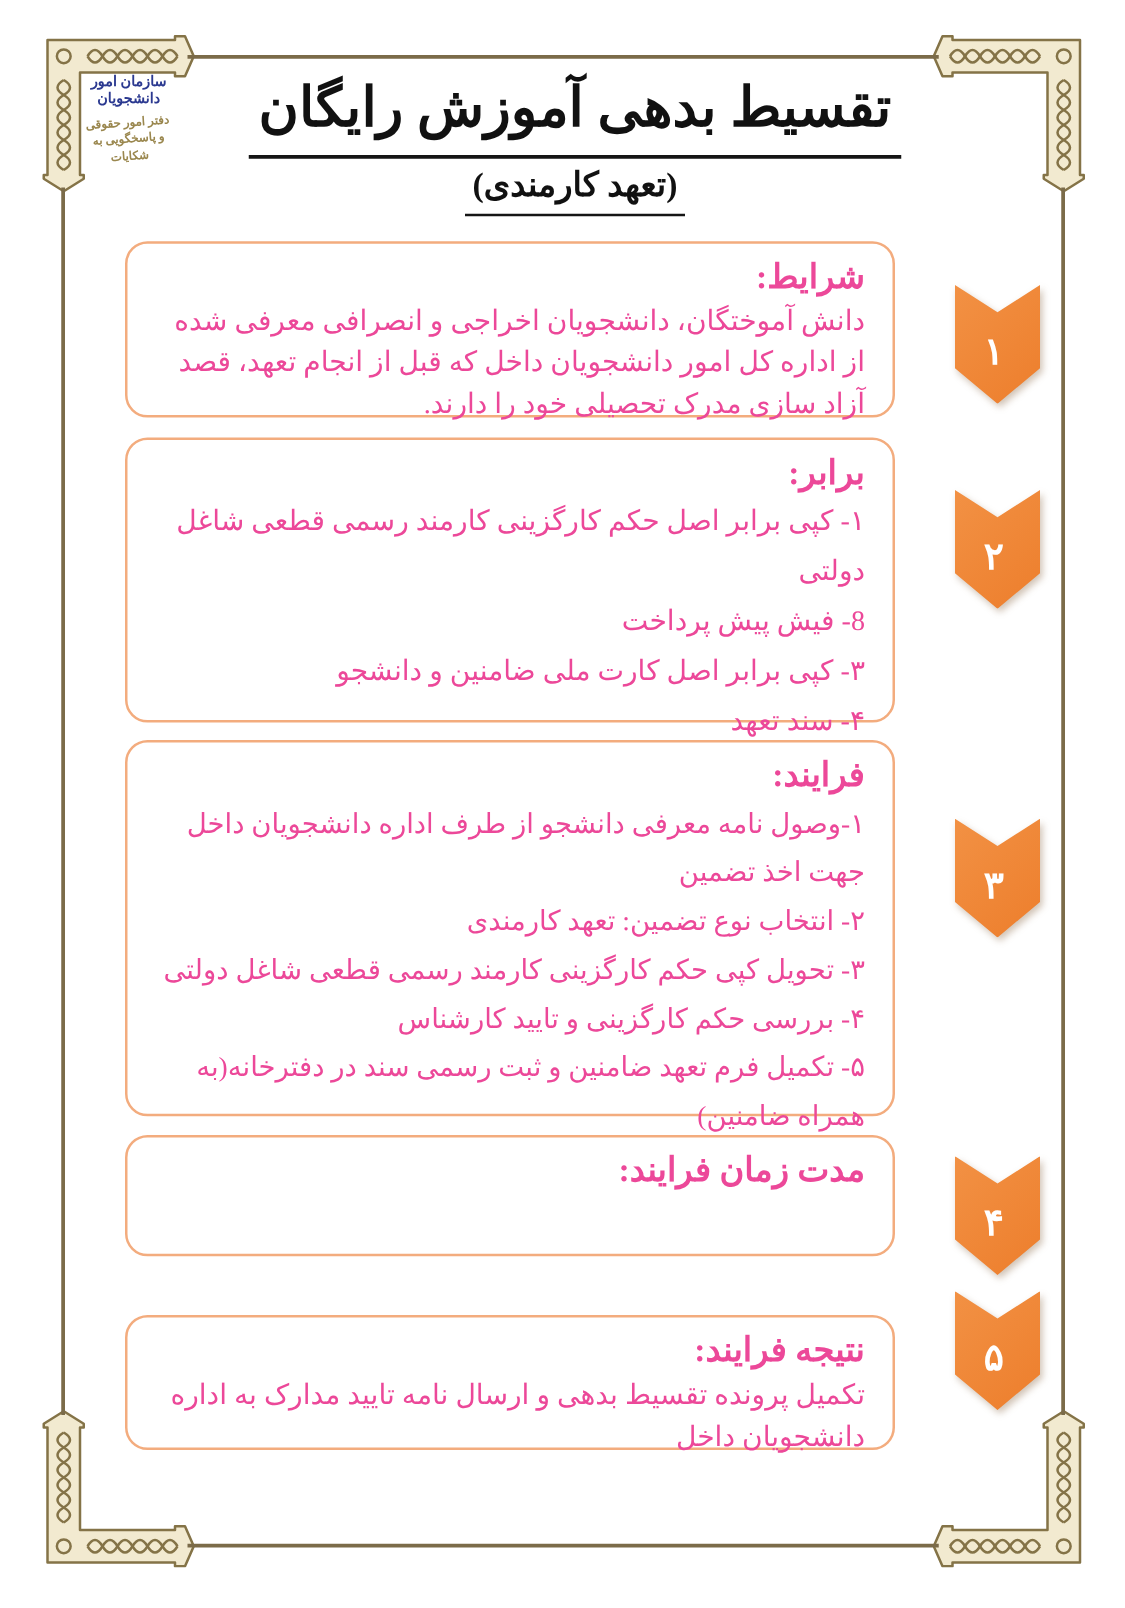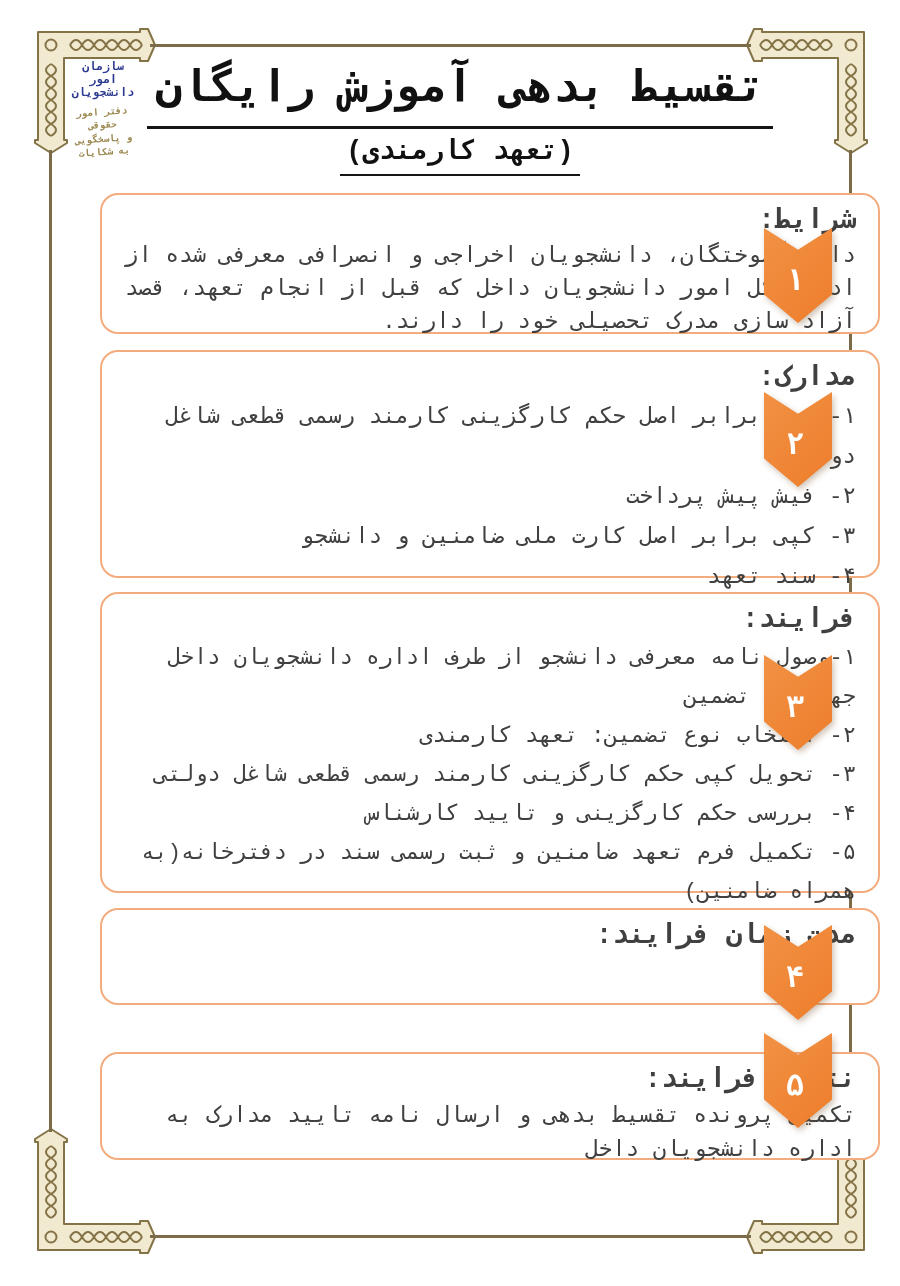--- a/index.html
+++ b/index.html
@@ -1,18 +1,18 @@
 <!DOCTYPE html>
 <html lang="fa" style="--chevron-orange: #F29144; --chevron-orange-dark: #ED7E2C; --box-border: #F3AC7E; --frame-olive: #7B6B49; --ornament-olive: #847347; --ornament-cream: #F2EAD0; --logo-blue: #2B3990; --logo-gold: #9A874E;"><head>
 <meta charset="utf-8">
 <style>
   html,body{margin:0;padding:0;background:#ffffff;}
   #page{
     position:relative;width:900px;height:1286px;background:#ffffff;overflow:hidden;
-    font-family:Liberation Mono, monospace;direction:ltr;
+    font-family:Liberation Serif, serif;direction:ltr;
   }
   
   .corner{position:absolute;width:132px;height:126px;}
   .corner.tl{left:24px;top:28px;}
   .corner.tr{right:22px;top:28px;transform:scaleX(-1);}
   .corner.bl{left:24px;top:1128px;transform:scaleY(-1);}
   .corner.br{right:22px;top:1128px;transform:scale(-1,-1);}
   .frame-line{position:absolute;background:var(--frame-olive,#7B6B49);}
   .fl-top{left:150px;top:44px;width:601px;height:2.5px;}
   .fl-bottom{left:150px;top:1235px;width:601px;height:2.5px;}
@@ -22,23 +22,23 @@
   .logo{position:absolute;left:68px;top:60px;width:70px;text-align:center;direction:rtl;}
   .logo-org{color:var(--logo-blue,#2B3990);font-weight:bold;font-size:11.5px;line-height:1.14;}
   .logo-office{margin-top:7px;color:var(--logo-gold,#9A874E);font-weight:bold;font-size:9.5px;line-height:1.4;transform:rotate(-4deg);}
   
   .title-wrap{position:absolute;top:60px;left:0;width:920px;text-align:center;direction:rtl;color:#111;}
   .title{display:inline-block;font-size:44px;font-weight:bold;border-bottom:3.5px solid #151515;padding:0 8px 12px;}
   .subtitle-row{margin-top:5px;}
   .subtitle{display:inline-block;font-size:27px;font-weight:bold;border-bottom:2.5px solid #151515;padding:0 6px 7px;}
   
   .box{
-    position:absolute;left:100px;width:780px;box-sizing:border-box;background:#fff;
+    position:absolute;left:100px;width:616px;box-sizing:border-box;background:#fff;
     border:2px solid var(--box-border,#F3AC7E);border-radius:18px;
-    padding:8px 22px 8px 22px;direction:rtl;color:#404040;
+    padding:8px 22px 8px 22px;direction:rtl;color:#ec4899;
   }
   .box1{top:193px;height:141px;}
   .box2{top:350px;height:228px;}
   .box3{top:592px;height:301px;}
   .box4{top:908px;height:97px;}
   .box5{top:1052px;height:108px;}
   .box-heading{font-size:27px;font-weight:bold;margin:2px 0 3px;line-height:1.2;}
   .box-item{font-size:22.5px;}
   .box1 .box-item{line-height:33px;text-align:right;}
   .box2 .box-item{line-height:40px;}
@@ -112,24 +112,24 @@
   </div>
 
   <section class="box box1">
     <div class="box-heading">شرایط:</div>
     <div class="box-items">
         <div class="box-item">دانش آموختگان، دانشجویان اخراجی و انصرافی معرفی شده از اداره کل امور دانشجویان داخل که قبل از انجام تعهد، قصد آزاد سازی مدرک تحصیلی خود را دارند.</div>
       </div>
   </section>
 
   <section class="box box2">
-    <div class="box-heading">مدارک:</div>
+    <div class="box-heading">برابر:</div>
     <div class="box-items">
         <div class="box-item">۱- کپی برابر اصل حکم کارگزینی کارمند رسمی قطعی شاغل دولتی</div>
-        <div class="box-item">۲- فیش پیش پرداخت</div>
+        <div class="box-item">8- فیش پیش پرداخت</div>
         <div class="box-item">۳- کپی برابر اصل کارت ملی ضامنین و دانشجو</div>
         <div class="box-item">۴- سند تعهد</div>
       </div>
   </section>
 
   <section class="box box3">
     <div class="box-heading">فرایند:</div>
     <div class="box-items">
         <div class="box-item">۱-وصول نامه معرفی دانشجو از طرف اداره دانشجویان داخل جهت اخذ تضمین</div>
         <div class="box-item">۲- انتخاب نوع تضمین: تعهد کارمندی</div>

